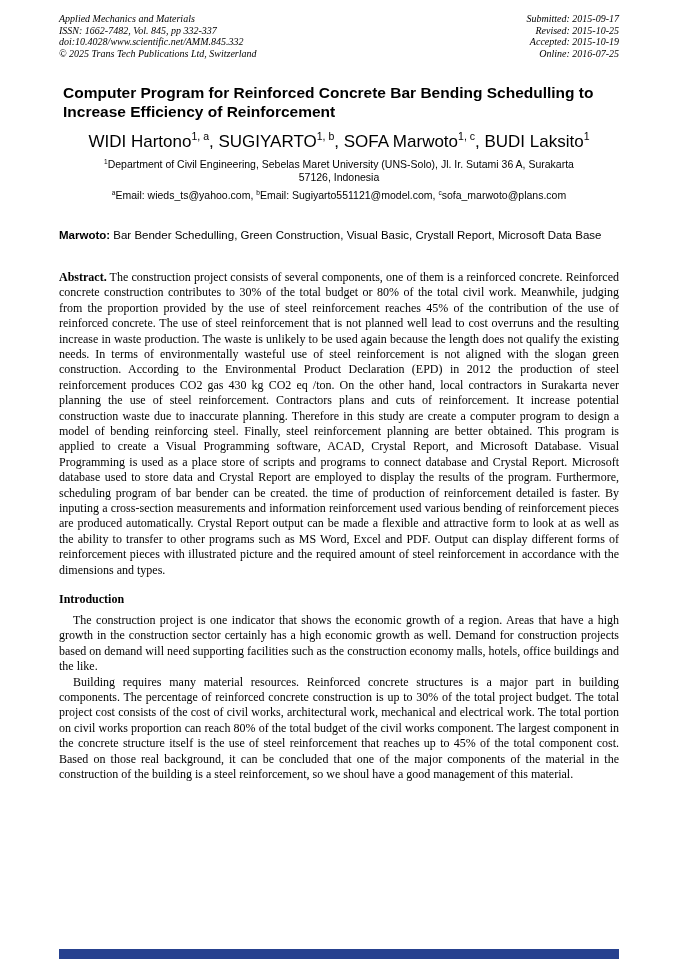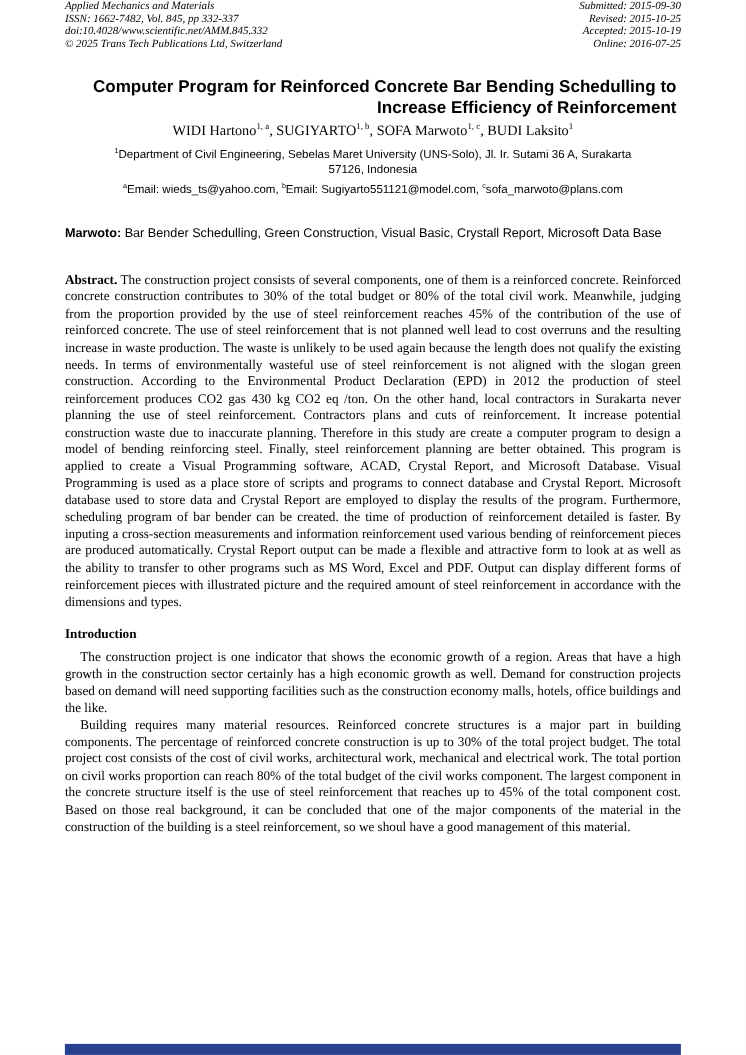--- a/index.html
+++ b/index.html
@@ -3,47 +3,47 @@
 <meta charset="utf-8">
 <style>
   * { box-sizing: border-box; }
   html, body { margin: 0; padding: 0; background: #e9e9e9; }
   .sheet {
     position: relative;
     width: 678px;
     height: 959px;
     margin: 0 auto;
     background: #ffffff;
-    padding: 0 59px 0 59px;
+    padding: 13px 59px 0 59px;
     font-family: "Liberation Serif", serif;
     color: #000;
     overflow: hidden;
   }
   .page-header {
     display: flex;
     justify-content: space-between;
     font-style: italic;
     font-size: 10px;
     line-height: 11.6px;
   }
   .hdr-right { text-align: right; }
   .title {
     font-family: "Liberation Sans", sans-serif;
     font-weight: bold;
     font-size: 15.5px;
     line-height: 19px;
-    text-align: right;
+    text-align: left;
     margin: 24px 4px 0 4px;
   }
   .authors {
-    font-family: Liberation Serif, serif;
-    font-size: 13px;
+    font-family: Liberation Sans, sans-serif;
+    font-size: 17px;
     line-height: 17px;
     text-align: center;
-    margin-top: 2px;
+    margin-top: 12px;
   }
   sup { font-size: 0.62em; line-height: 0; }
   .affiliation {
     font-family: "Liberation Sans", sans-serif;
     font-size: 10.5px;
     line-height: 13px;
     text-align: center;
     max-width: 492px;
     margin: 8px auto 0 auto;
   }
@@ -97,21 +97,21 @@
 <div class="sheet">
 
   <header class="page-header">
     <div class="hdr-left">
       <div>Applied Mechanics and Materials</div>
       <div>ISSN: 1662-7482, Vol. 845, pp 332-337</div>
       <div>doi:10.4028/www.scientific.net/AMM.845.332</div>
       <div>© 2025 Trans Tech Publications Ltd, Switzerland</div>
     </div>
     <div class="hdr-right">
-      <div>Submitted: 2015-09-30</div>
+      <div>Submitted: 2015-09-17</div>
       <div>Revised: 2015-10-25</div>
       <div>Accepted: 2015-10-19</div>
       <div>Online: 2016-07-25</div>
     </div>
   </header>
 
   <h1 class="title">Computer Program for Reinforced Concrete Bar Bending Schedulling to Increase Efficiency of Reinforcement</h1>
 
   <div class="authors"><span>WIDI Hartono</span><sup>1, a</sup><span>, SUGIYARTO</span><sup>1, b</sup><span>, SOFA Marwoto</span><sup>1, c</sup><span>, BUDI Laksito</span><sup>1</sup></div>
 

